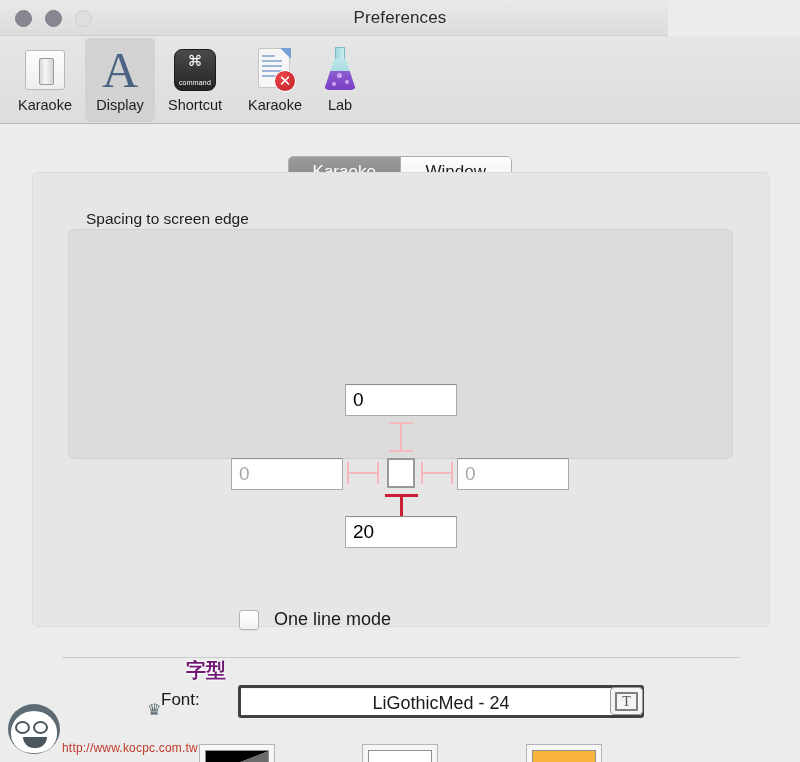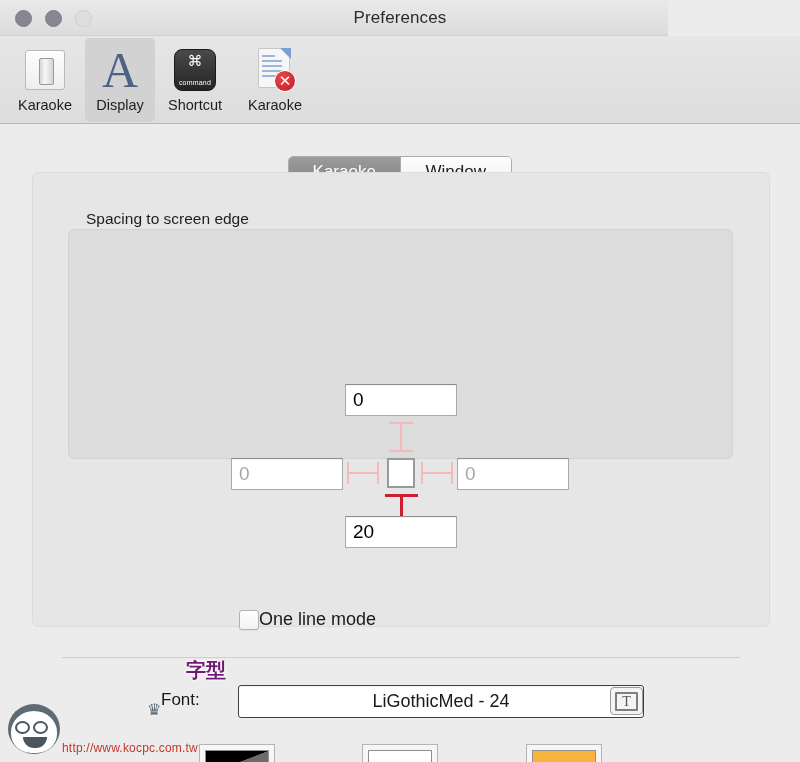--- a/index.html
+++ b/index.html
@@ -353,21 +353,21 @@
     align-items: center;
   }
   #onelinebox {
     width: 20px; height: 20px;
     background: linear-gradient(to bottom, #ffffff, #f2f2f2);
     border: 1px solid #b2b2b2;
     border-radius: 3px;
     box-shadow: 0 1px 1px rgba(0,0,0,.06);
   }
   #onelinelabel {
-    margin-left: 0;
+    margin-left: 15px;
     font-size: 18px;
     color: #1a1a1a;
   }
 
   
   #separator {
     position: absolute;
     left: 62px; top: 533px;
     width: 678px; height: 1px;
     background: #cdcdcd;
@@ -378,21 +378,21 @@
     position: absolute;
     left: 161px; top: 566px;
     font-size: 17px;
     color: #1a1a1a;
   }
   #font-field {
     position: absolute;
     left: 238px; top: 561px;
     width: 406px; height: 33px;
     background: #ffffff;
-    border: 1px solid #404040;
+    border: 3px solid #404040;
     border-radius: 3px;
     text-align: center;
     font-size: 18px;
     line-height: 31px;
     color: #1a1a1a;
     box-shadow: inset 0 1px 1px rgba(0,0,0,.05);
   }
   #font-panel-btn {
     position: absolute;
     left: 610px; top: 563px;
@@ -546,20 +546,28 @@
       <span class="ic-filter">
         <span class="doc"></span>
         <span class="ln l1"></span><span class="ln l2"></span><span class="ln l3"></span>
         <span class="ln l4"></span><span class="ln l5"></span>
         <span class="fold"></span>
         <span class="xbadge">✕</span>
       </span>
       <span class="tb-label">Karaoke</span>
     </div>
 
+    <div class="tb-item" style="left:305px;">
+      <span class="ic-lab">
+        <span class="neck"></span>
+        <span class="body"></span>
+        <span class="bub b1"></span><span class="bub b2"></span><span class="bub b3"></span>
+      </span>
+      <span class="tb-label">Lab</span>
+    </div>
   </div>
 
   <div id="content">
 
     <div id="segmented">
       <div class="seg active">Karaoke</div>
       <div class="seg">Window</div>
     </div>
 
     <div id="outerbox"></div>

